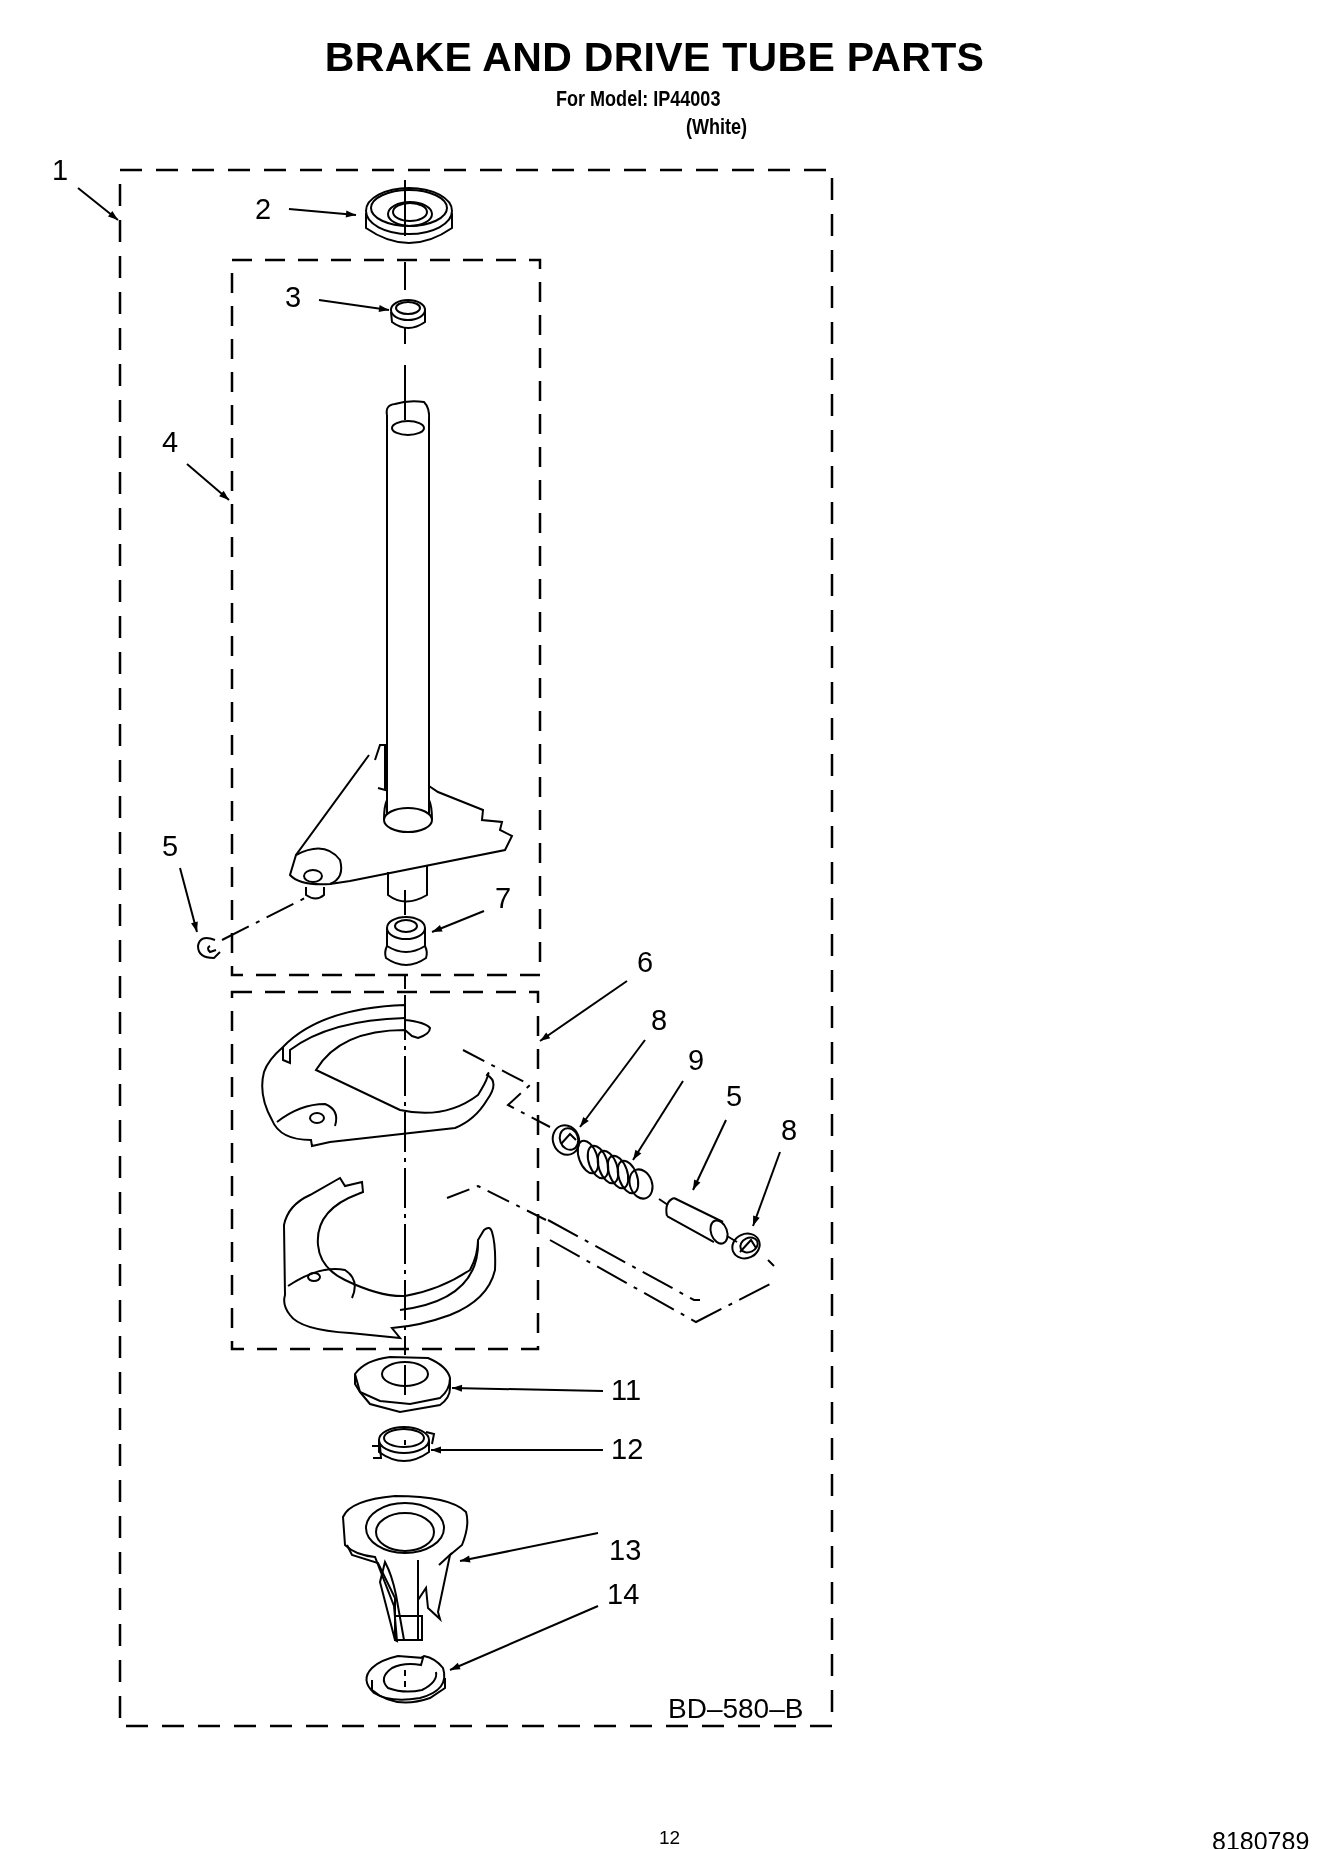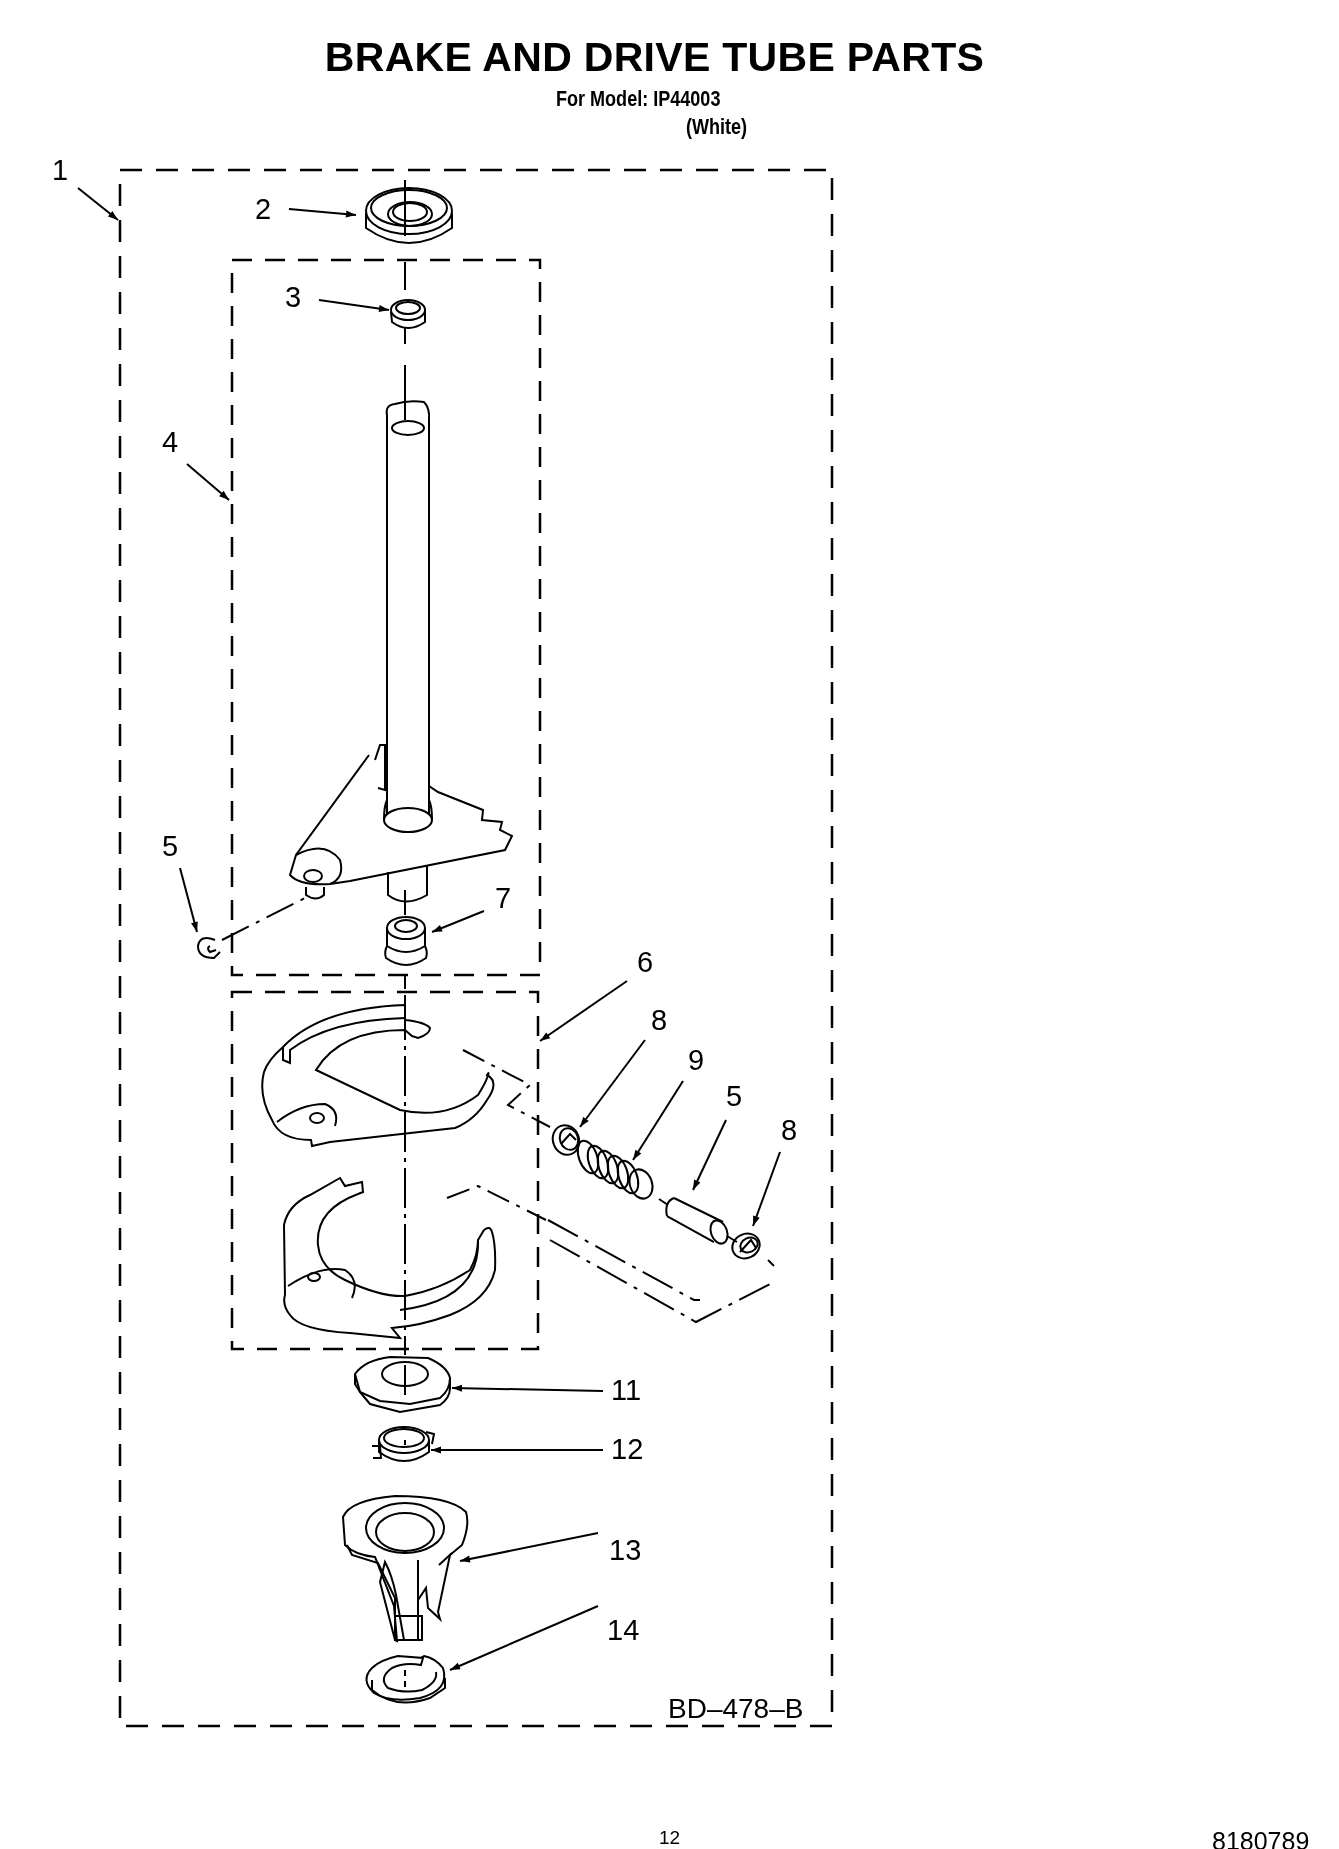--- a/index.html
+++ b/index.html
@@ -193,17 +193,17 @@
 <div class="abs callout" style="left:162px;top:832px;">5</div>
 <div class="abs callout" style="left:637px;top:948px;">6</div>
 <div class="abs callout" style="left:495px;top:884px;">7</div>
 <div class="abs callout" style="left:651px;top:1006px;">8</div>
 <div class="abs callout" style="left:688px;top:1046px;">9</div>
 <div class="abs callout" style="left:726px;top:1082px;">5</div>
 <div class="abs callout" style="left:781px;top:1116px;">8</div>
 <div class="abs callout" style="left:611px;top:1376px;text-align:center;">11</div>
 <div class="abs callout" style="left:611px;top:1435px;">12</div>
 <div class="abs callout" style="left:609px;top:1513px;margin-top:23px;">13</div>
-<div class="abs callout" style="left:607px;top:1616px;">14</div>
-
-<div id="code" class="abs">BD–478–B</div>
+<div class="abs callout" style="left:607px;top:1580px;">14</div>
+
+<div id="code" class="abs">BD–580–B</div>
 <div id="page-num" class="abs">12</div>
 <div id="doc-num" class="abs">8180789</div>
 
 </body></html>

